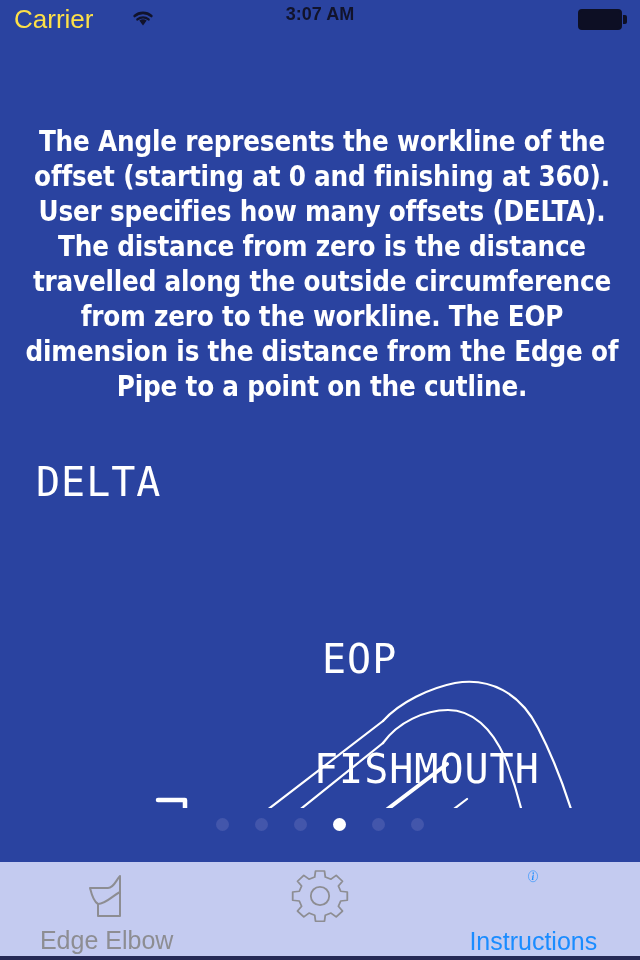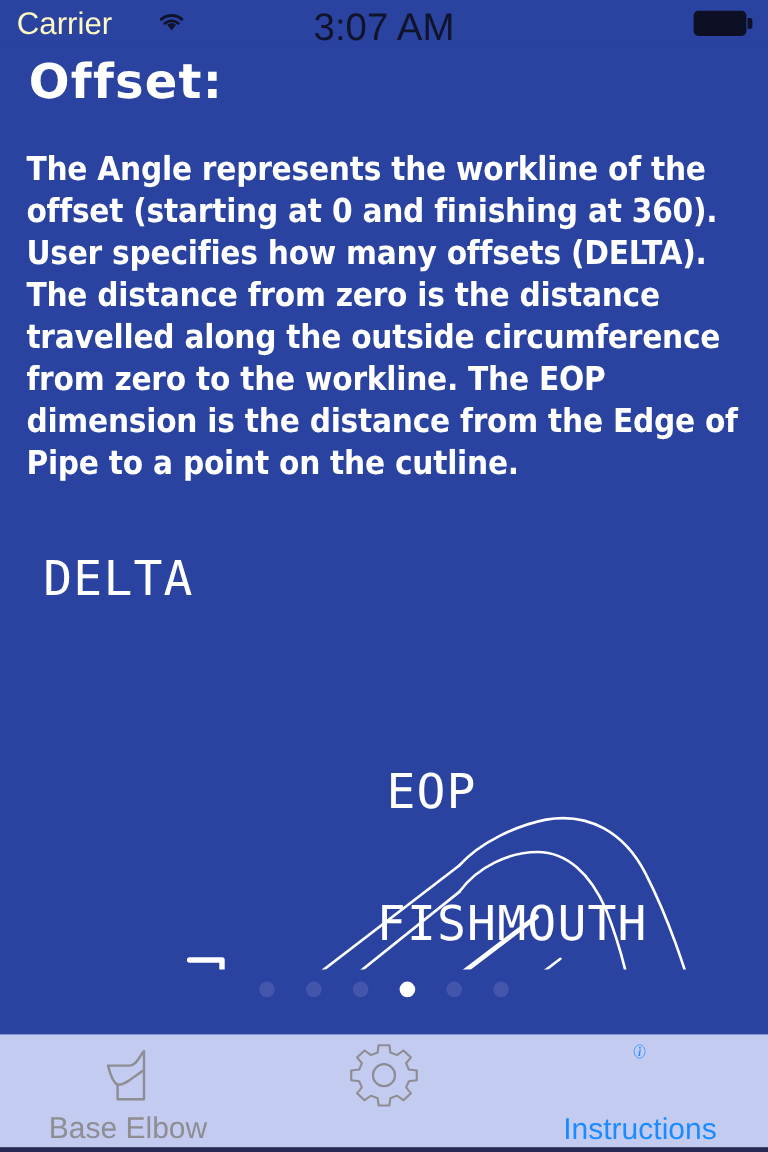--- a/index.html
+++ b/index.html
@@ -23,36 +23,36 @@
     position: absolute;
     left: 0; top: 0;
     width: 640px; height: 38px;
     background: #2A43A0;
     z-index: 20;
   }
   #status-carrier {
     position: absolute;
     left: 14px; top: 4px;
     font-size: 26px;
-    color: #fef9c3;
+    color: #fde047;
     letter-spacing: 0px;
     font-family: "Liberation Sans", sans-serif;
   }
   #wifi-icon {
     position: absolute;
     left: 130px; top: 8px;
     width: 26px; height: 20px;
   }
   #status-time {
     position: absolute;
     left: 0; top: 4px;
     width: 640px;
     text-align: center;
-    font-size: 32px;
-    font-weight: normal;
+    font-size: 18px;
+    font-weight: bold;
     color: #11132b;
   }
   #battery-icon {
     position: absolute;
     right: 12px; top: 9px;
     width: 50px; height: 21px;
   }
   #battery-body {
     position: absolute;
     left: 0; top: 0;
@@ -91,20 +91,21 @@
     left: 22px; top: 86px;
     width: 600px;
     font-size: 27.5px;
     line-height: 35px;
     color: #ffffff;
     font-weight: bold;
     font-family: "DejaVu Sans Condensed", "DejaVu Sans", sans-serif;
     font-stretch: condensed;
     white-space: pre-line;
     letter-spacing: -0.2px;
+    text-align: center;
   }
 
   
   #drawing {
     position: absolute;
     left: 0; top: 310px;
     width: 640px; height: 460px;
   }
 
   
@@ -174,21 +175,20 @@
     </svg>
     <span id="status-time">3:07 AM</span>
     <div id="battery-icon">
       <div id="battery-body"></div>
       <div id="battery-nub"></div>
     </div>
   </div>
 
   <div id="content">
 
-    <div id="page-title">Offset:</div>
 
     <div id="body-text">The Angle represents the workline of the offset (starting at 0 and finishing at 360). User specifies how many offsets (DELTA). The distance from zero is the distance travelled along the outside circumference from zero to the workline. The EOP dimension is the distance from the Edge of Pipe to a point on the cutline.</div>
 
     <svg id="drawing" viewBox="0 0 640 460">
       <g fill="none" stroke="#ffffff" stroke-linecap="round" stroke-linejoin="round">
 
         <g stroke-width="2.2">
           <path d="M383 373
                    C 400 354, 430 340, 455 335
                    C 490 329, 520 345, 538 380
@@ -299,21 +299,21 @@
 
   </div>
 
   <div id="tab-bar">
 
     <div class="tab-item">
       <svg class="tab-icon" viewBox="0 0 62 54">
         <path d="M14 18 L32 18 C 38 18, 40 10, 44 6 L44 46 L22 46 L22 34 C 18 32, 16 26, 14 18 Z" fill="none" stroke="#8d8d92" stroke-width="2" stroke-linejoin="round"></path>
         <path d="M22 34 C 30 34, 36 26, 44 22" fill="none" stroke="#8d8d92" stroke-width="2" stroke-linecap="round"></path>
       </svg>
-      <span class="tab-label">Base Elbow</span>
+      <span class="tab-label">Edge Elbow</span>
     </div>
 
     <div class="tab-item">
       <svg class="tab-icon" viewBox="0 0 62 54">
         <g fill="none" stroke="#8d8d92" stroke-width="1.8" stroke-linejoin="round">
           <path d="M26.5 4 L35.5 4 L36.3 10.6
                    L42.0 12.9 L47.2 8.8 L53.5 15.1 L49.4 20.3
                    L51.7 26.0 L58.3 26.8 L58.3 35.8 L51.7 36.6
                    L49.4 42.3 L53.5 47.5 L47.2 53.8 L42.0 49.7
                    L36.3 52.0 L35.5 58.6 L26.5 58.6 L25.7 52.0

